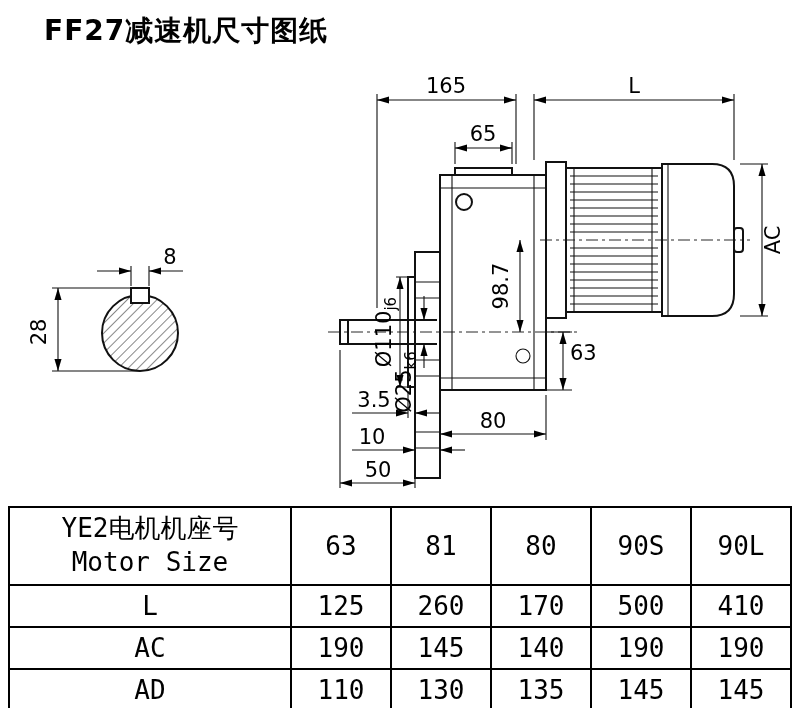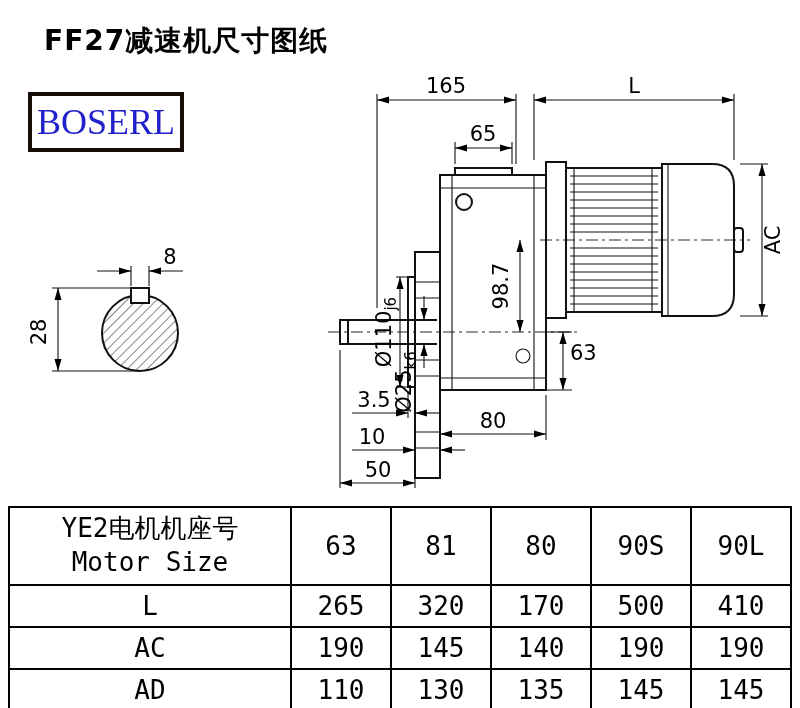--- a/index.html
+++ b/index.html
@@ -1,18 +1,18 @@
 <!DOCTYPE html>
 <html><head>
 <meta charset="utf-8">
 <style>
   html,body{margin:0;padding:0;background:#fff;}
   #page{position:relative;width:800px;height:708px;background:#ffffff;overflow:hidden;
         font-family:"DejaVu Sans",sans-serif;color:#000;}
-  .title{position:absolute;left:44px;top:22px;font-size:28px;font-weight:700;letter-spacing:1px;}
+  .title{position:absolute;left:44px;top:12px;font-size:28px;font-weight:700;letter-spacing:1px;}
   .logo{position:absolute;left:28px;top:92px;width:148px;height:52px;border:4px solid #1a0f08;
         display:flex;align-items:center;justify-content:center;background:#fff;}
   .logo span{font-family:"Liberation Serif","DejaVu Serif",serif;font-size:36px;color:#2121cc;}
   svg{position:absolute;left:0;top:60px;}
   .ol{fill:none;stroke:#111;stroke-width:2;}
   .tl{fill:none;stroke:#111;stroke-width:1.1;}
   .cl{fill:none;stroke:#111;stroke-width:0.9;stroke-dasharray:12 4 3 4;}
   .dim{font-family:"DejaVu Sans",sans-serif;font-size:21px;fill:#000;}
   .tol{font-size:15px;}
   table.size-table{position:absolute;left:8px;top:506px;width:784px;border-collapse:collapse;
@@ -21,23 +21,20 @@
   table.size-table tr.hdr td{height:76px;}
   td.label-cell{width:280px;text-align:left;padding-left:20px;line-height:1.3;margin-left:32px;}
 </style>
 </head>
 <body>
 
 <div id="page">
 
   <div class="title">FF27减速机尺寸图纸</div>
 
-  <div class="logo">
-    <span>BOSERL</span>
-  </div>
 
   <svg width="800" height="445" viewBox="0 0 800 445">
     <defs>
       <marker id="arr" viewBox="0 0 12 8" markerWidth="13" markerHeight="9" refX="11.5" refY="4" orient="auto-start-reverse" markerUnits="userSpaceOnUse">
         <path d="M0,0.6 L11.5,4 L0,7.4 Z" fill="#000"></path>
       </marker>
       <pattern id="hatch" patternUnits="userSpaceOnUse" width="7" height="7" patternTransform="rotate(45)">
         <line x1="0" y1="0" x2="0" y2="7" stroke="#111" stroke-width="1"></line>
       </pattern>
     </defs>
@@ -171,22 +168,22 @@
           <div>Motor Size</div>
         </td>
         <td>63</td>
         <td>81</td>
         <td>80</td>
         <td>90S</td>
         <td>90L</td>
       </tr>
       <tr>
         <td>L</td>
-        <td>265</td>
-        <td>320</td>
+        <td>125</td>
+        <td>260</td>
         <td>170</td>
         <td>500</td>
         <td>410</td>
       </tr>
       <tr>
         <td>AC</td>
         <td>190</td>
         <td>145</td>
         <td>140</td>
         <td>190</td>

